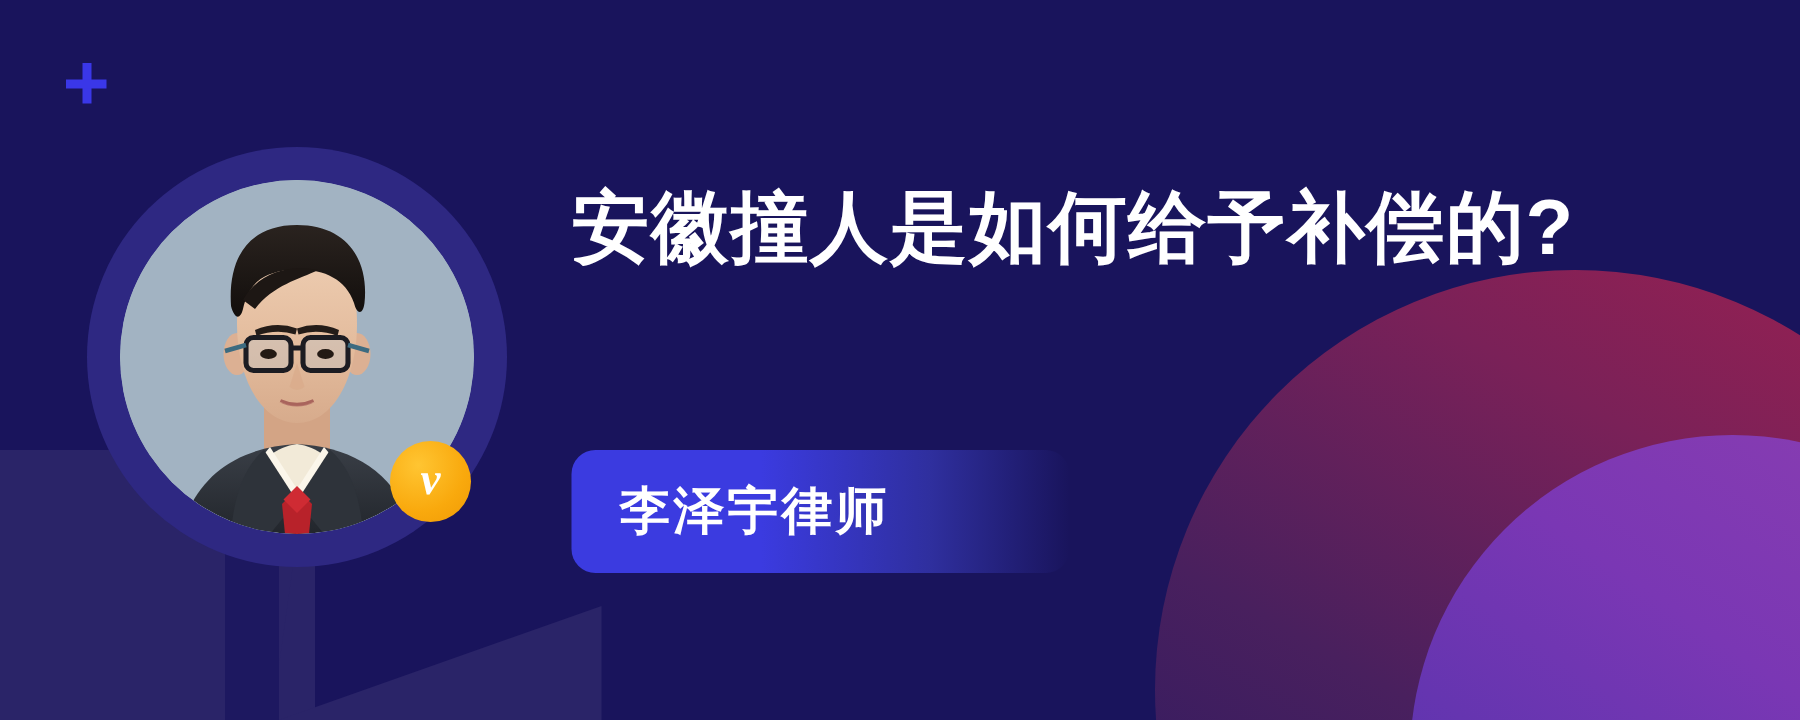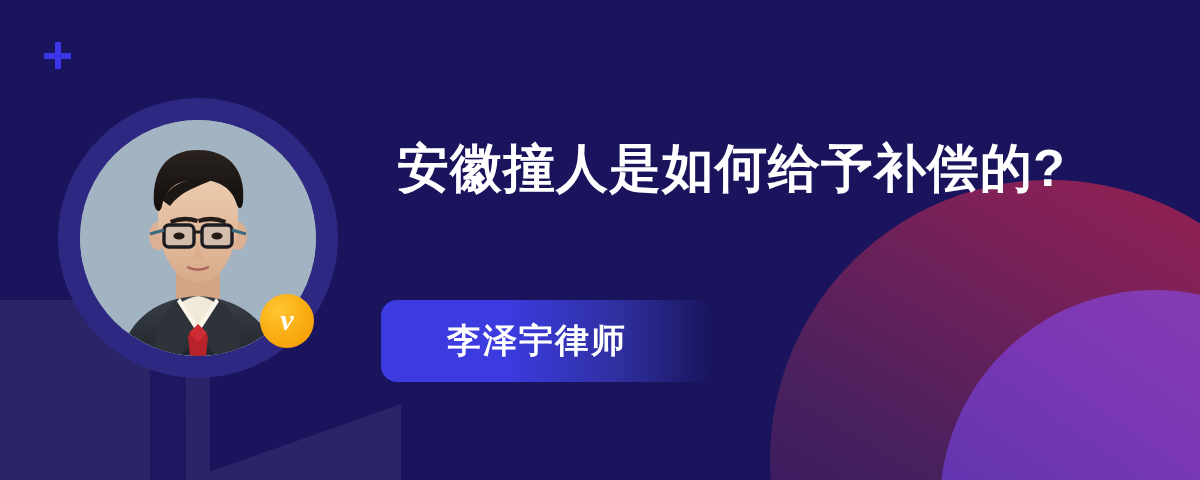--- a/index.html
+++ b/index.html
@@ -117,21 +117,21 @@
     transform:translateY(-1px);
   }
 
   
   .content{
     position:absolute;
     left:381px;top:118px;
     width:740px;
   }
   .headline{
-    margin:16px;
+    margin:0;
     color:#ffffff;
     font-size:52px;
     font-weight:bold;
     line-height:1.34;
     letter-spacing:1px;
     white-space:pre-wrap;
   }
   .name-badge{
     position:absolute;
     left:381px;top:300px;
@@ -139,23 +139,22 @@
     width:332px;
     border-radius:16px;
     background:linear-gradient(90deg,#3b3be0 0%,#3b3be0 38%,#2f2f9e 72%,rgba(25,20,92,0) 100%);
     display:flex;align-items:center;
   }
   .name-badge .name-text{
     color:#ffffff;
     font-size:34px;
     font-weight:bold;
     letter-spacing:2px;
-    padding-left:46px;
+    padding-left:32px;
     white-space:nowrap;
-    margin-left:20px;
   }
 </style>
 </head>
 <body>
 
 <div class="banner">
 
   <div class="deco-layer">
     <div class="shape-wedge"></div>
     <div class="shape-parallelogram"></div>

